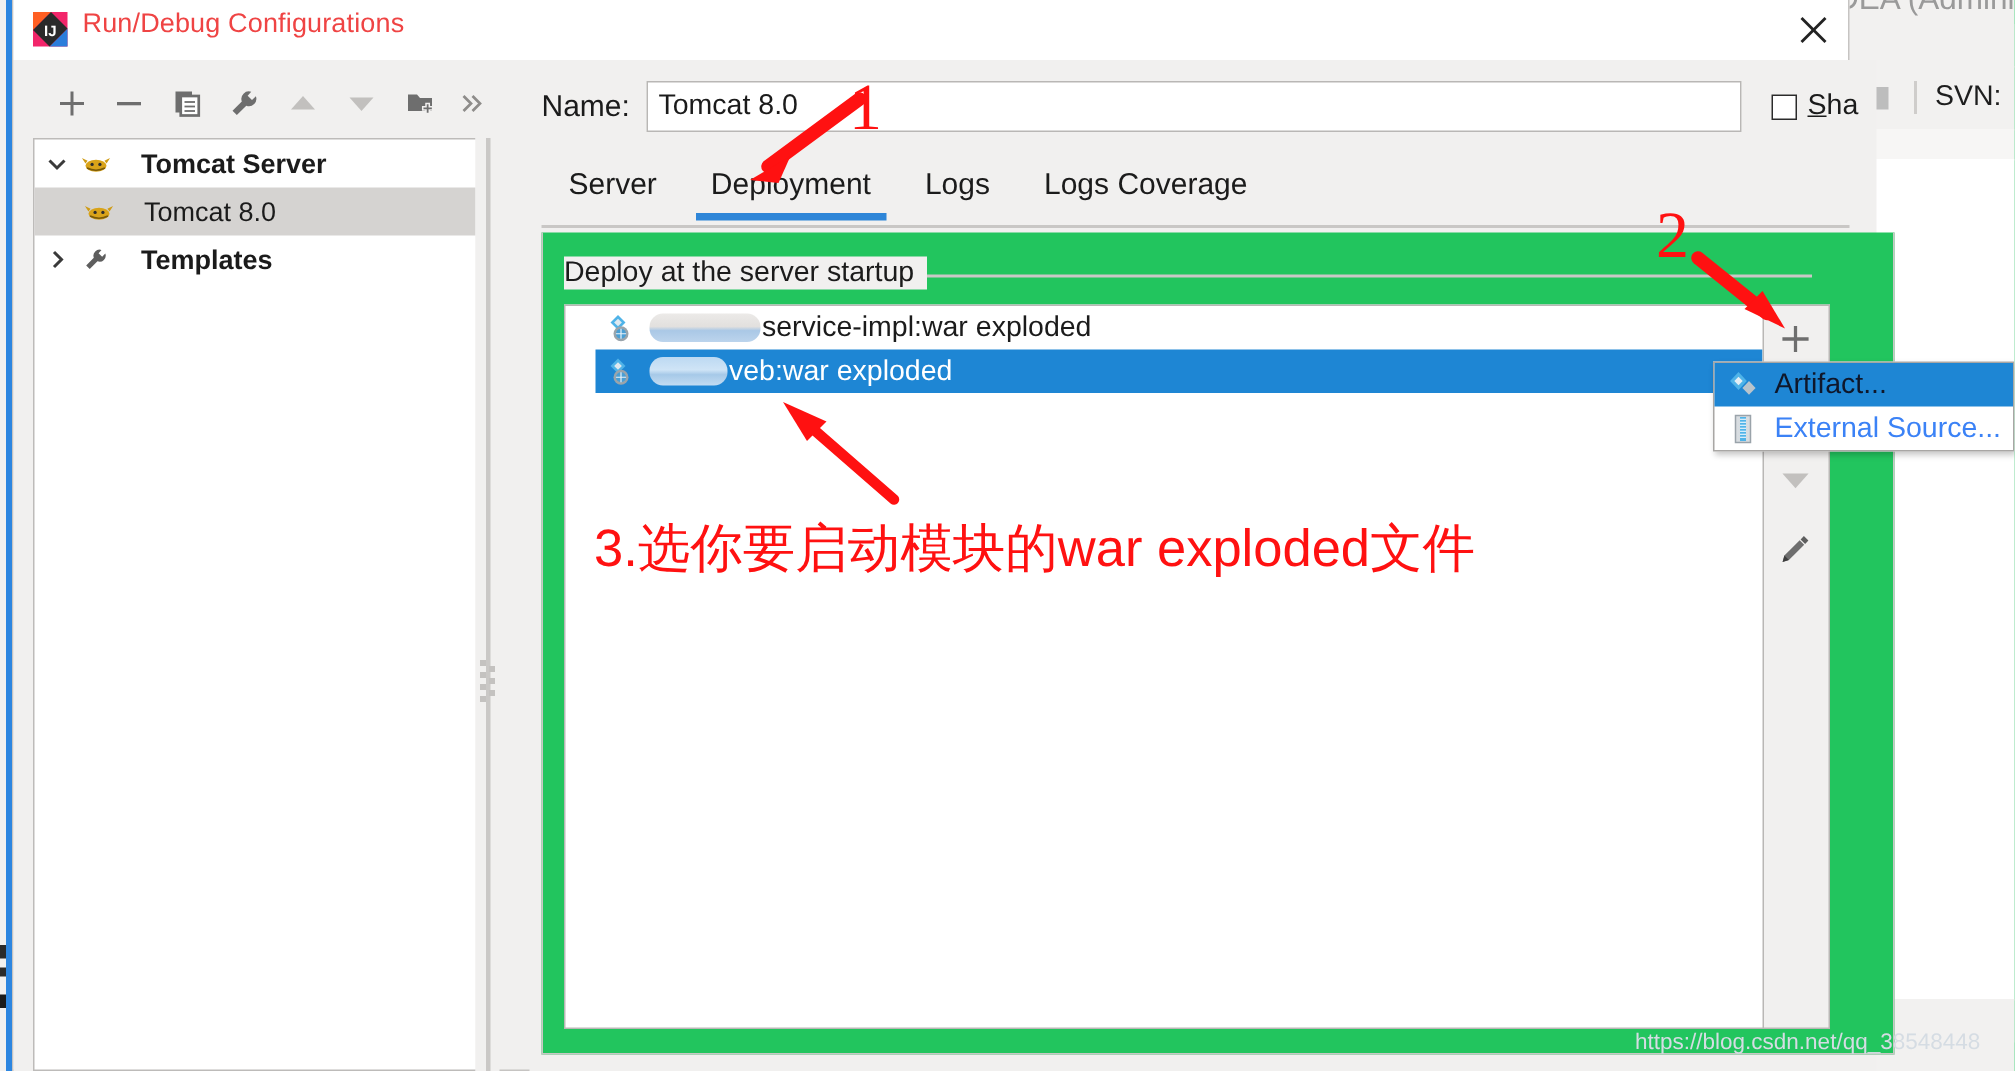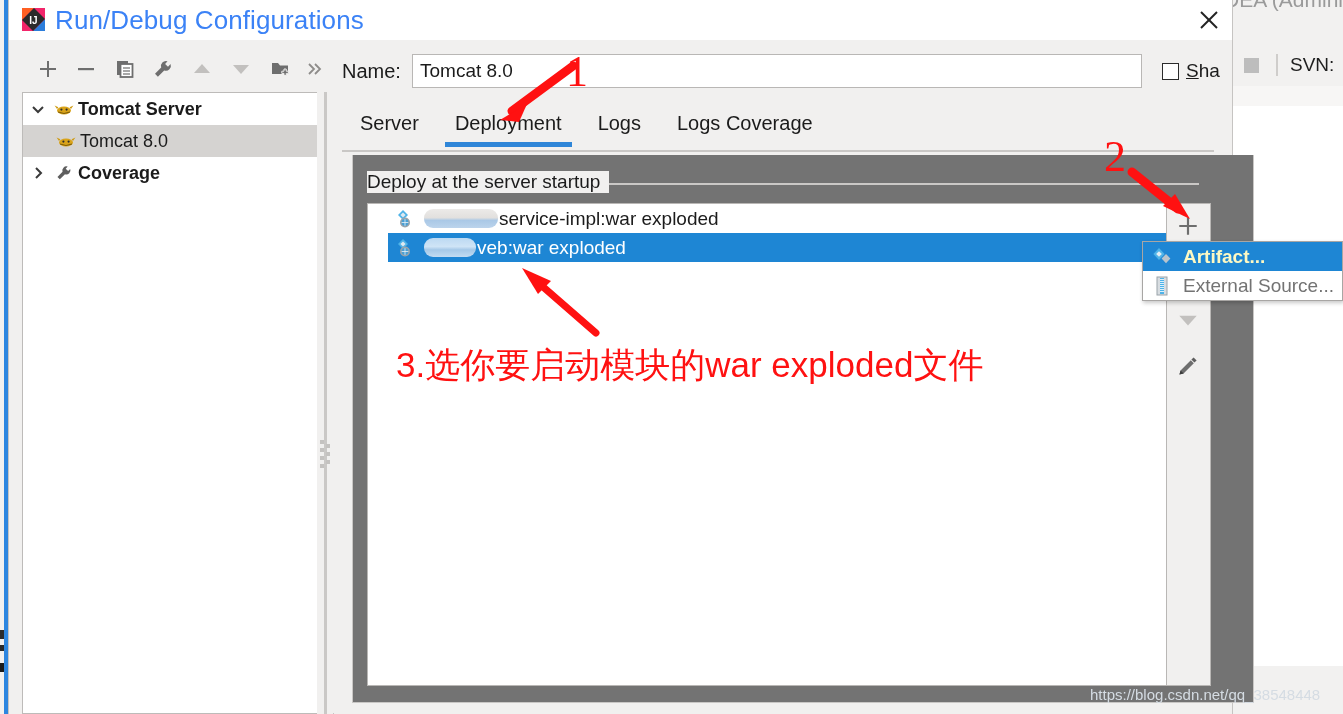--- a/index.html
+++ b/index.html
@@ -38,53 +38,53 @@
 
   
   #dialog{
     position:absolute;left:8px;top:0;width:1225px;height:714px;
     background:#f1f0ef;border:1px solid #c6c4c2;border-top:none;
     box-sizing:border-box;
   }
   #titlebar{position:absolute;left:0;top:0;width:1223px;height:40px;background:#ffffff;text-align:right;}
   #app-icon{position:absolute;left:12px;top:7px;width:25px;height:25px;}
   #dialog-title{
-    position:absolute;left:46px;top:5px;font-size:26px;color:#3b82f6;
+    position:absolute;left:46px;top:5px;font-size:18px;color:#ef4444;
     letter-spacing:0.1px;white-space:nowrap;
   }
   #close-btn{
     position:absolute;left:1180px;top:4px;width:40px;height:32px;
     display:flex;align-items:center;justify-content:center;cursor:default;
   }
   #close-btn svg{display:block;}
 
   
   #left-panel{position:absolute;left:0;top:40px;width:308px;height:674px;background:#f1f0ef;}
   #tree-toolbar{position:absolute;left:0;top:10px;width:308px;height:40px;}
   .tb-btn{position:absolute;top:0;width:34px;height:38px;display:flex;align-items:center;justify-content:center;cursor:default;}
   #tree-box{
     position:absolute;left:13px;top:52px;width:295px;height:622px;
     background:#ffffff;border:1px solid #bdbbb9;border-right:none;box-sizing:border-box;
   }
   .tree-row{position:relative;height:32px;display:flex;align-items:center;font-size:18px;color:#1b1b1b;white-space:nowrap;cursor:default;}
   .tree-row.selected{background:#d5d3d1;}
   .tw{width:30px;display:flex;align-items:center;justify-content:center;flex:none;}
   .tree-ico{width:22px;height:18px;flex:none;display:flex;align-items:center;justify-content:center;margin-right:3px;}
-  .tree-label{font-weight:bold;}
+  .tree-label{font-weight:bold;margin-left:16px;}
   .tree-label.plain{font-weight:normal;}
   .tree-row.child{padding-left:32px;}
 
   
   #splitter{position:absolute;left:308px;top:92px;width:16px;height:622px;background:#f1f0ef;}
   #splitter .line{position:absolute;left:7px;top:0;width:3px;height:622px;background:#cac8c6;}
   #splitter .grip{position:absolute;left:3px;top:348px;width:10px;height:32px;}
   #splitter .grip i{position:absolute;width:4px;height:4px;background:#c4c2c0;}
 
   
-  #right-panel{position:absolute;left:325px;top:40px;width:898px;height:674px;background:#f1f0ef;}
+  #right-panel{position:absolute;left:344px;top:40px;width:898px;height:674px;background:#f1f0ef;}
   #name-label{position:absolute;left:8px;top:20px;font-size:20px;color:#1b1b1b;}
   #name-input{
     position:absolute;left:78px;top:14px;width:730px;height:34px;
     background:#ffffff;border:1px solid #b9b7b5;box-sizing:border-box;
     font-family:"Liberation Sans", sans-serif;font-size:19px;color:#1b1b1b;
     padding:0 7px;outline:none;
   }
   #share-wrap{position:absolute;left:828px;top:20px;display:flex;align-items:center;gap:7px;}
   #share-box{width:17px;height:17px;border:1.6px solid #2b2b2b;background:#ffffff;box-sizing:border-box;}
   #share-label{font-size:19px;color:#1b1b1b;white-space:nowrap;}
@@ -92,21 +92,21 @@
 
   #tabs{position:absolute;left:8px;top:64px;height:44px;display:flex;align-items:center;}
   .tab{position:relative;padding:6px 18px 12px 18px;font-size:20px;color:#1b1b1b;white-space:nowrap;cursor:default;}
   .tab .ul{position:absolute;left:8px;right:8px;bottom:0;height:5px;background:#2f86d8;display:none;}
   .tab.active .ul{display:block;}
 
   #tabline{position:absolute;left:8px;top:110px;width:872px;height:2px;background:#c9c7c5;}
 
   #content-area{
     position:absolute;left:8px;top:115px;width:902px;height:548px;
-    background:#737373;border:1px solid #c9c7c5;border-top:none;box-sizing:border-box;margin-left:10px;
+    background:#22c55e;border:1px solid #c9c7c5;border-top:none;box-sizing:border-box;
   }
   #deploy-title{position:absolute;left:14px;top:16px;font-size:19px;color:#1b1b1b;background:#f1f0ef;padding-right:9px;white-space:nowrap;z-index:2;}
   #deploy-sep{position:absolute;left:14px;top:28px;width:832px;height:2px;background:#cac8c6;}
 
   #list-box{
     position:absolute;left:14px;top:48px;width:800px;height:483px;
     background:#ffffff;border:1px solid #b9b7b5;box-sizing:border-box;overflow:hidden;padding-left:20px;
   }
   .list-row{position:relative;height:29px;display:flex;align-items:center;font-size:19px;color:#1b1b1b;white-space:nowrap;cursor:default;padding-left:6px;}
   .list-row.selected{background:#1e86d4;color:#ffffff;}
@@ -118,22 +118,22 @@
   
   #side-btns{position:absolute;left:814px;top:48px;width:44px;height:483px;border:1px solid #b9b7b5;border-left:none;box-sizing:border-box;background:#f1f0ef;}
   .sb{position:absolute;left:0;width:42px;height:44px;display:flex;align-items:center;justify-content:center;cursor:default;}
 
   
   #popup{
     position:absolute;left:1142px;top:241px;width:201px;height:60px;
     background:#ffffff;border:1px solid #a8a6a4;box-sizing:border-box;z-index:40;
     box-shadow:1px 2px 4px rgba(0,0,0,0.22);
   }
-  .mi{height:29px;display:flex;align-items:center;font-size:19px;color:#737373;padding-left:8px;white-space:nowrap;cursor:default;}
-  .mi.highlight{background:#1e86d4;color:#fef9c3;font-weight:bold;}
+  .mi{height:29px;display:flex;align-items:center;font-size:19px;color:#3b82f6;padding-left:8px;white-space:nowrap;cursor:default;}
+  .mi.highlight{background:#1e86d4;color:#0f172a;}
   .mi-ico{width:26px;height:22px;flex:none;margin-right:6px;position:relative;}
 
   
   #annot{position:absolute;inset:0;pointer-events:none;z-index:60;}
   .num{position:absolute;color:#ff1111;font-size:44px;font-weight:400;font-family:"Liberation Serif", serif;}
   #cn-note{
     position:absolute;left:396px;top:342px;
     font-size:35px;color:#ff1111;white-space:nowrap;
     font-family:"Liberation Sans", sans-serif;
   }
@@ -277,21 +277,21 @@
           <span class="tw">
             <svg width="16" height="16" viewBox="0 0 16 16">
                 <path d="M6 3 L11 8 L6 13" fill="none" stroke="#3a3a3a" stroke-width="2"></path>
               </svg>
           </span>
           <span class="tree-ico">
             <svg width="18" height="18" viewBox="0 0 22 22">
               <path d="M15.5 3.2 a5 5 0 0 0-6.3 6.4 L3 15.8 l2.9 2.9 l6.3-6.2 a5 5 0 0 0 6.4-6.4 L16 8.7 L13.1 5.9 Z" fill="#5e5e5e"></path>
             </svg>
           </span>
-          <span class="tree-label">Coverage</span>
+          <span class="tree-label">Templates</span>
         </div>
       </div>
     </div>
 
     <div id="splitter">
       <div class="line"></div>
       <div class="grip">
         <i style="left:0;top:0;"></i>
           <i style="left:6px;top:4px;"></i>
         <i style="left:0;top:8px;"></i>

